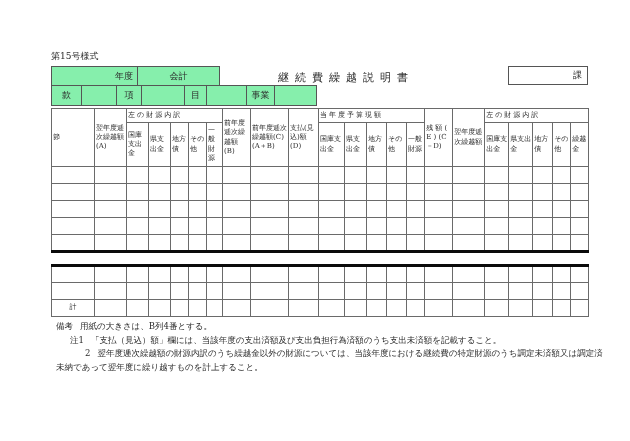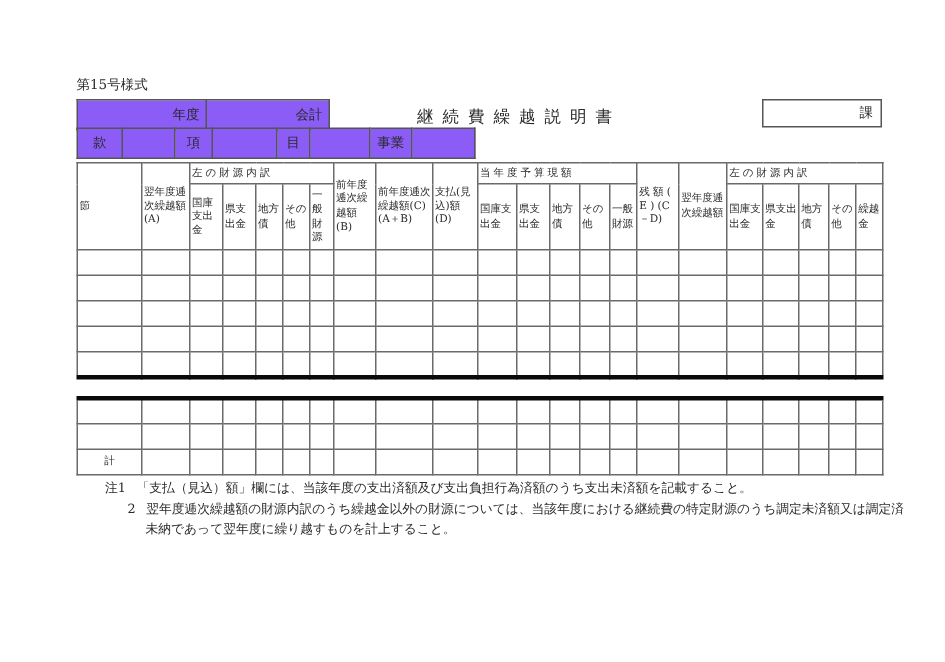--- a/index.html
+++ b/index.html
@@ -7,21 +7,21 @@
     width:630px;height:441px;background:#fdfdfd;
     font-family:"DejaVu Serif","Liberation Serif",serif;
     color:#2a2a2a;
   }
   #page{position:relative;width:630px;height:441px;background:#ffffff;overflow:hidden;}
 
   .form-number{position:absolute;left:51px;top:50px;font-size:9px;}
 
   
   .mini{position:absolute;border-collapse:collapse;table-layout:fixed;}
-  .mini td{border:1px solid #555;font-size:9px;padding:0 4px;height:19px;background:#8b5cf6;}
+  .mini td{border:1px solid #555;font-size:9px;padding:0 4px;height:19px;background:#86efac;}
   #row1{left:51px;top:66px;width:150px;}
   #row1 td{text-align:right;}
   #row2{left:51px;top:85px;width:217px;}
   #row2 td.lbl{text-align:center;padding:0 1px;}
 
   .title{
     position:absolute;left:278px;top:70px;width:190px;
     font-size:11px;letter-spacing:6px;white-space:nowrap;
   }
   .ka-box{
@@ -48,35 +48,35 @@
   .grp{letter-spacing:2px;white-space:nowrap;}
   tr.h1{height:14px;}
   tr.h2{height:44px;}
   tbody tr{height:17px;}
   td.total-cell{text-align:center;font-size:9px;}
 
   .notes{position:absolute;left:56px;top:320px;font-size:8.5px;line-height:13.5px;width:540px;}
   .notes .ln{white-space:nowrap;}
   .notes .ind1{margin-left:14px;}
   .notes .ind2{margin-left:29px;}
-  .notes .ind3{margin-left:41px;}
+  .notes .ind3{}
   .nlabel{margin-right:7px;}
 </style>
 </head>
 <body>
 
 <div id="page">
 
   <div class="form-number">第15号様式</div>
 
   <table class="mini" id="row1">
     <tbody>
         <tr>
       <td style="width:77px;">年度</td>
-      <td style="width:73px;">会計</td>
+      <td style="width:73px;text-align:center;">会計</td>
     </tr>
   </tbody>
     </table>
 
   <div class="title">継続費繰越説明書</div>
 
   <div class="ka-box">課</div>
 
   <table class="mini" id="row2">
     <tbody>
@@ -369,20 +369,23 @@
           <td></td>
           <td></td>
           <td></td>
           <td></td>
           <td></td>
         </tr>
       </tbody>
   </table>
 
   <div class="notes">
+    <div class="ln">
+      <span class="nlabel">備考</span><span>用紙の大きさは、B列4番とする。</span>
+    </div>
     <div class="ln ind1">
       <span class="nlabel">注1</span><span>「支払（見込）額」欄には、当該年度の支出済額及び支出負担行為済額のうち支出未済額を記載すること。</span>
     </div>
     <div class="ln ind2">
       <span class="nlabel">2</span><span>翌年度逓次繰越額の財源内訳のうち繰越金以外の財源については、当該年度における継続費の特定財源のうち調定未済額又は調定済</span>
     </div>
     <div class="ln ind3">
       <span>未納であって翌年度に繰り越すものを計上すること。</span>
     </div>
   </div>

